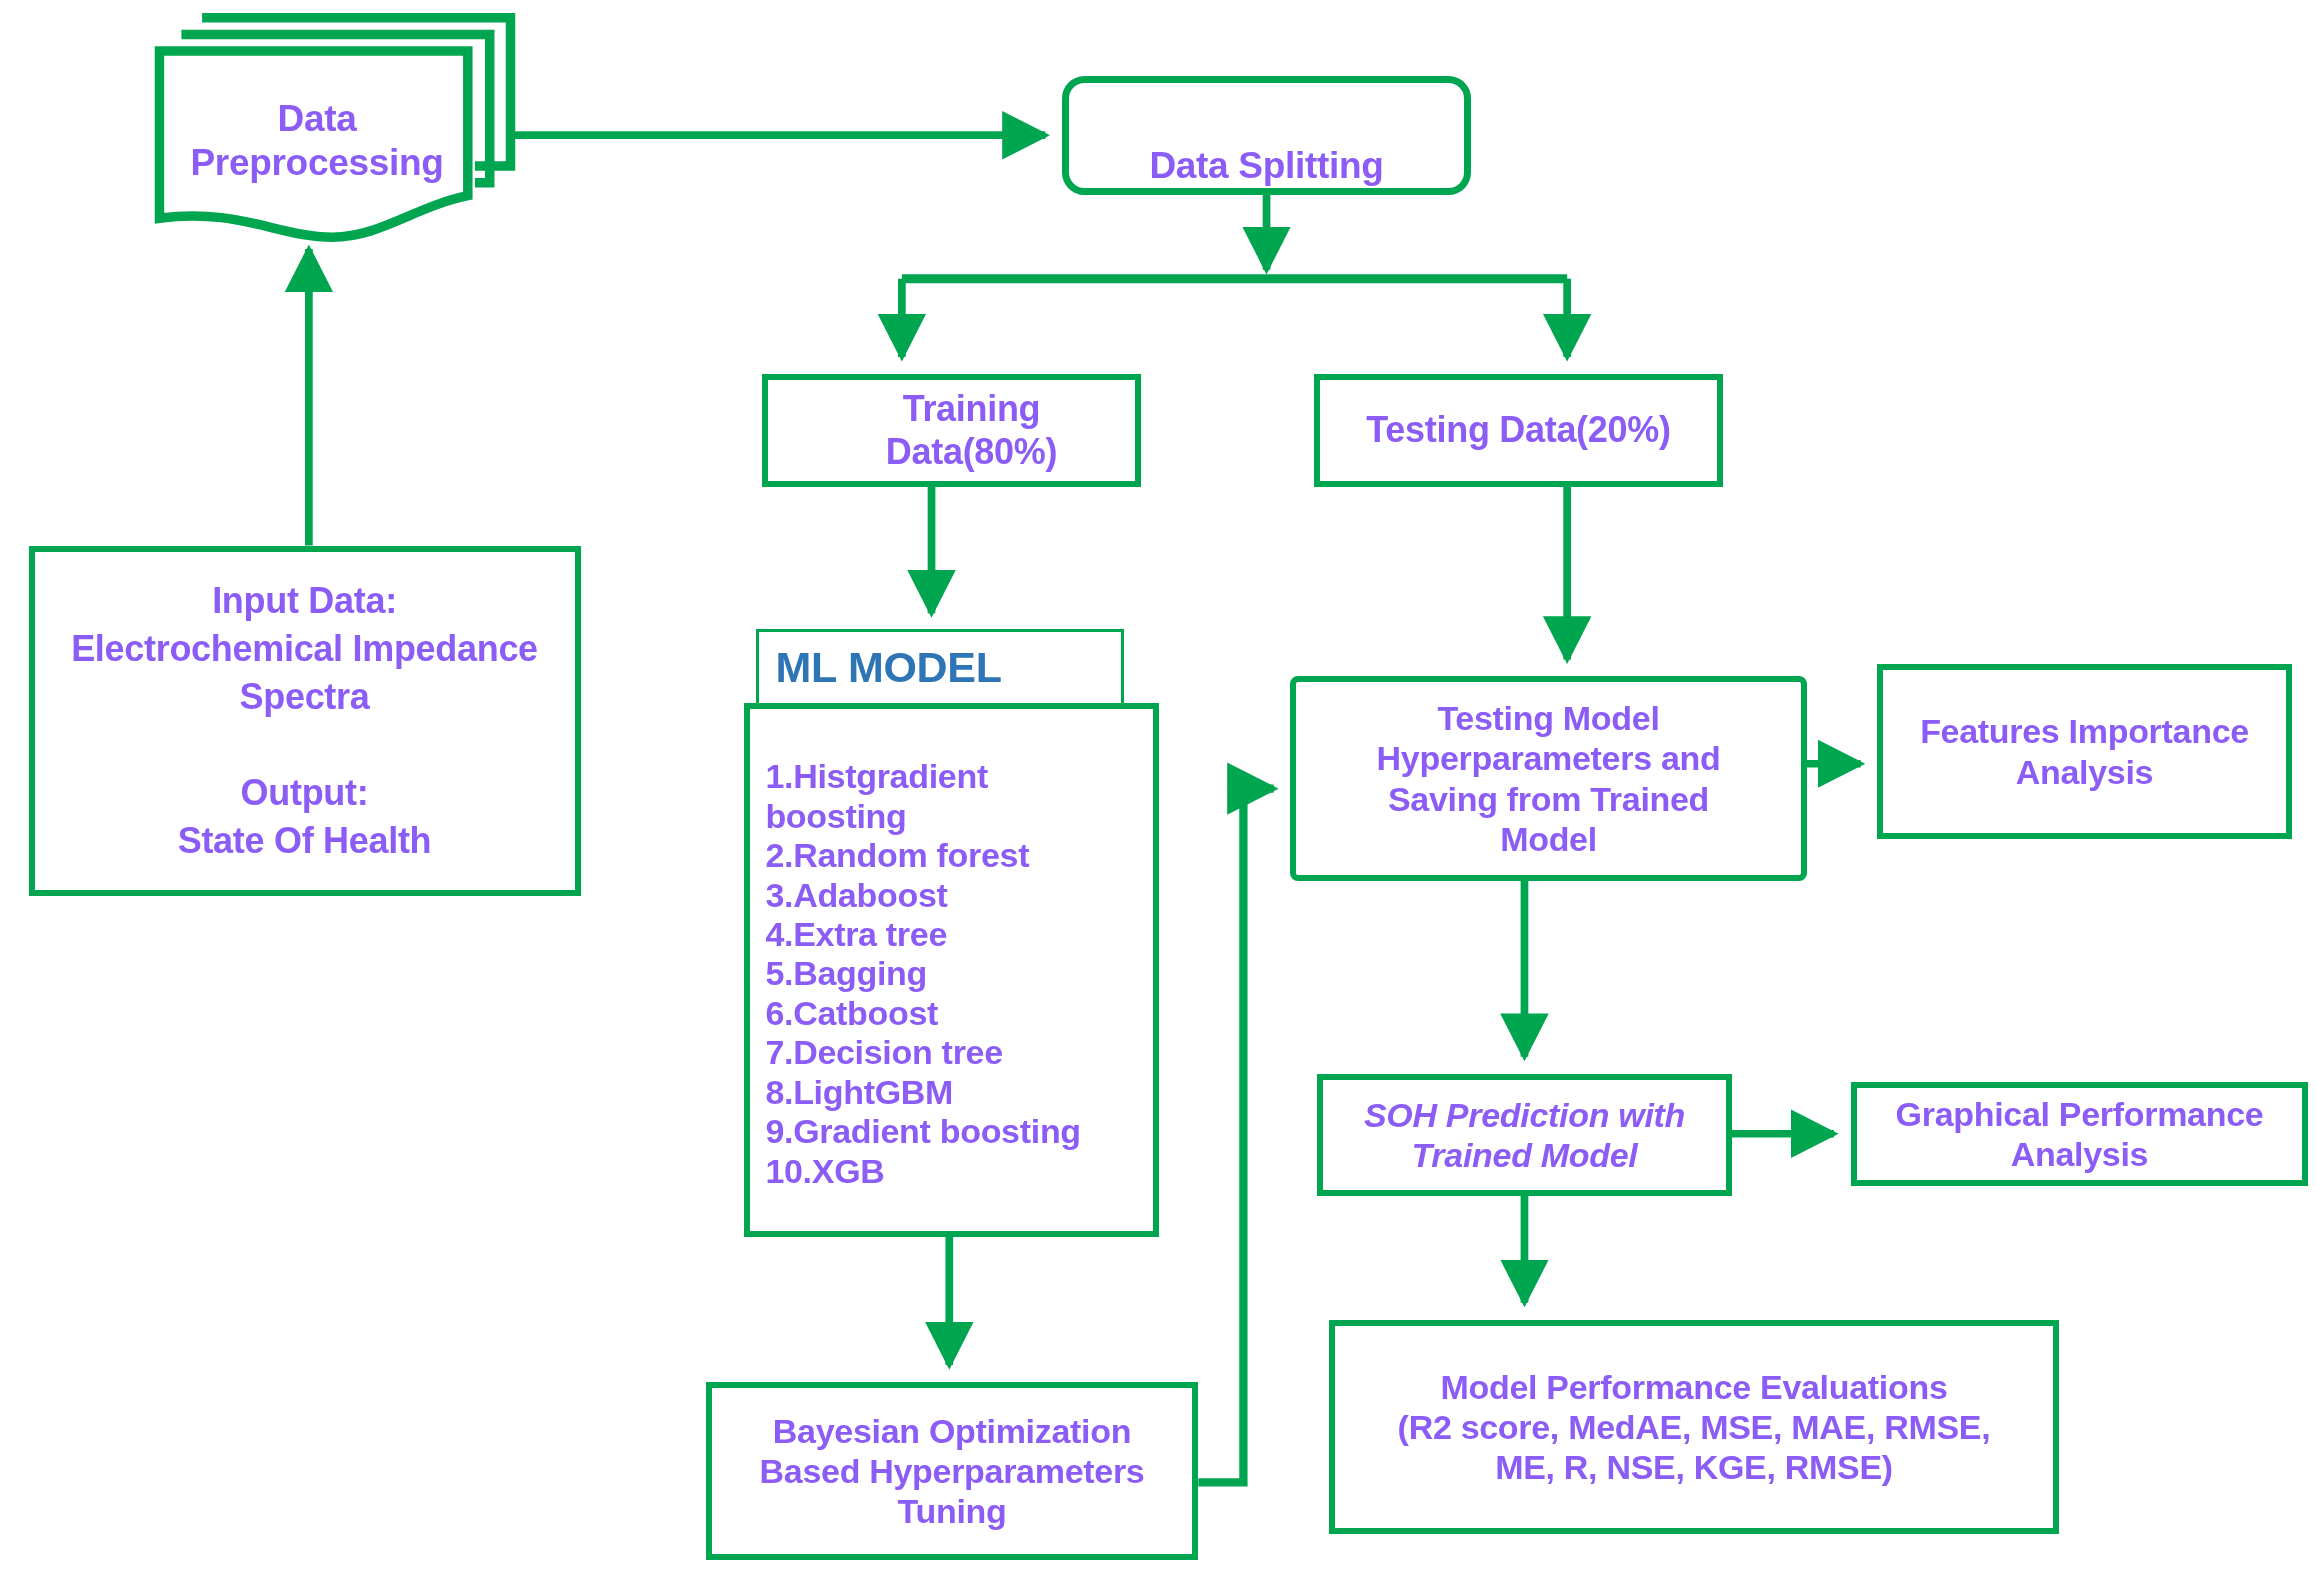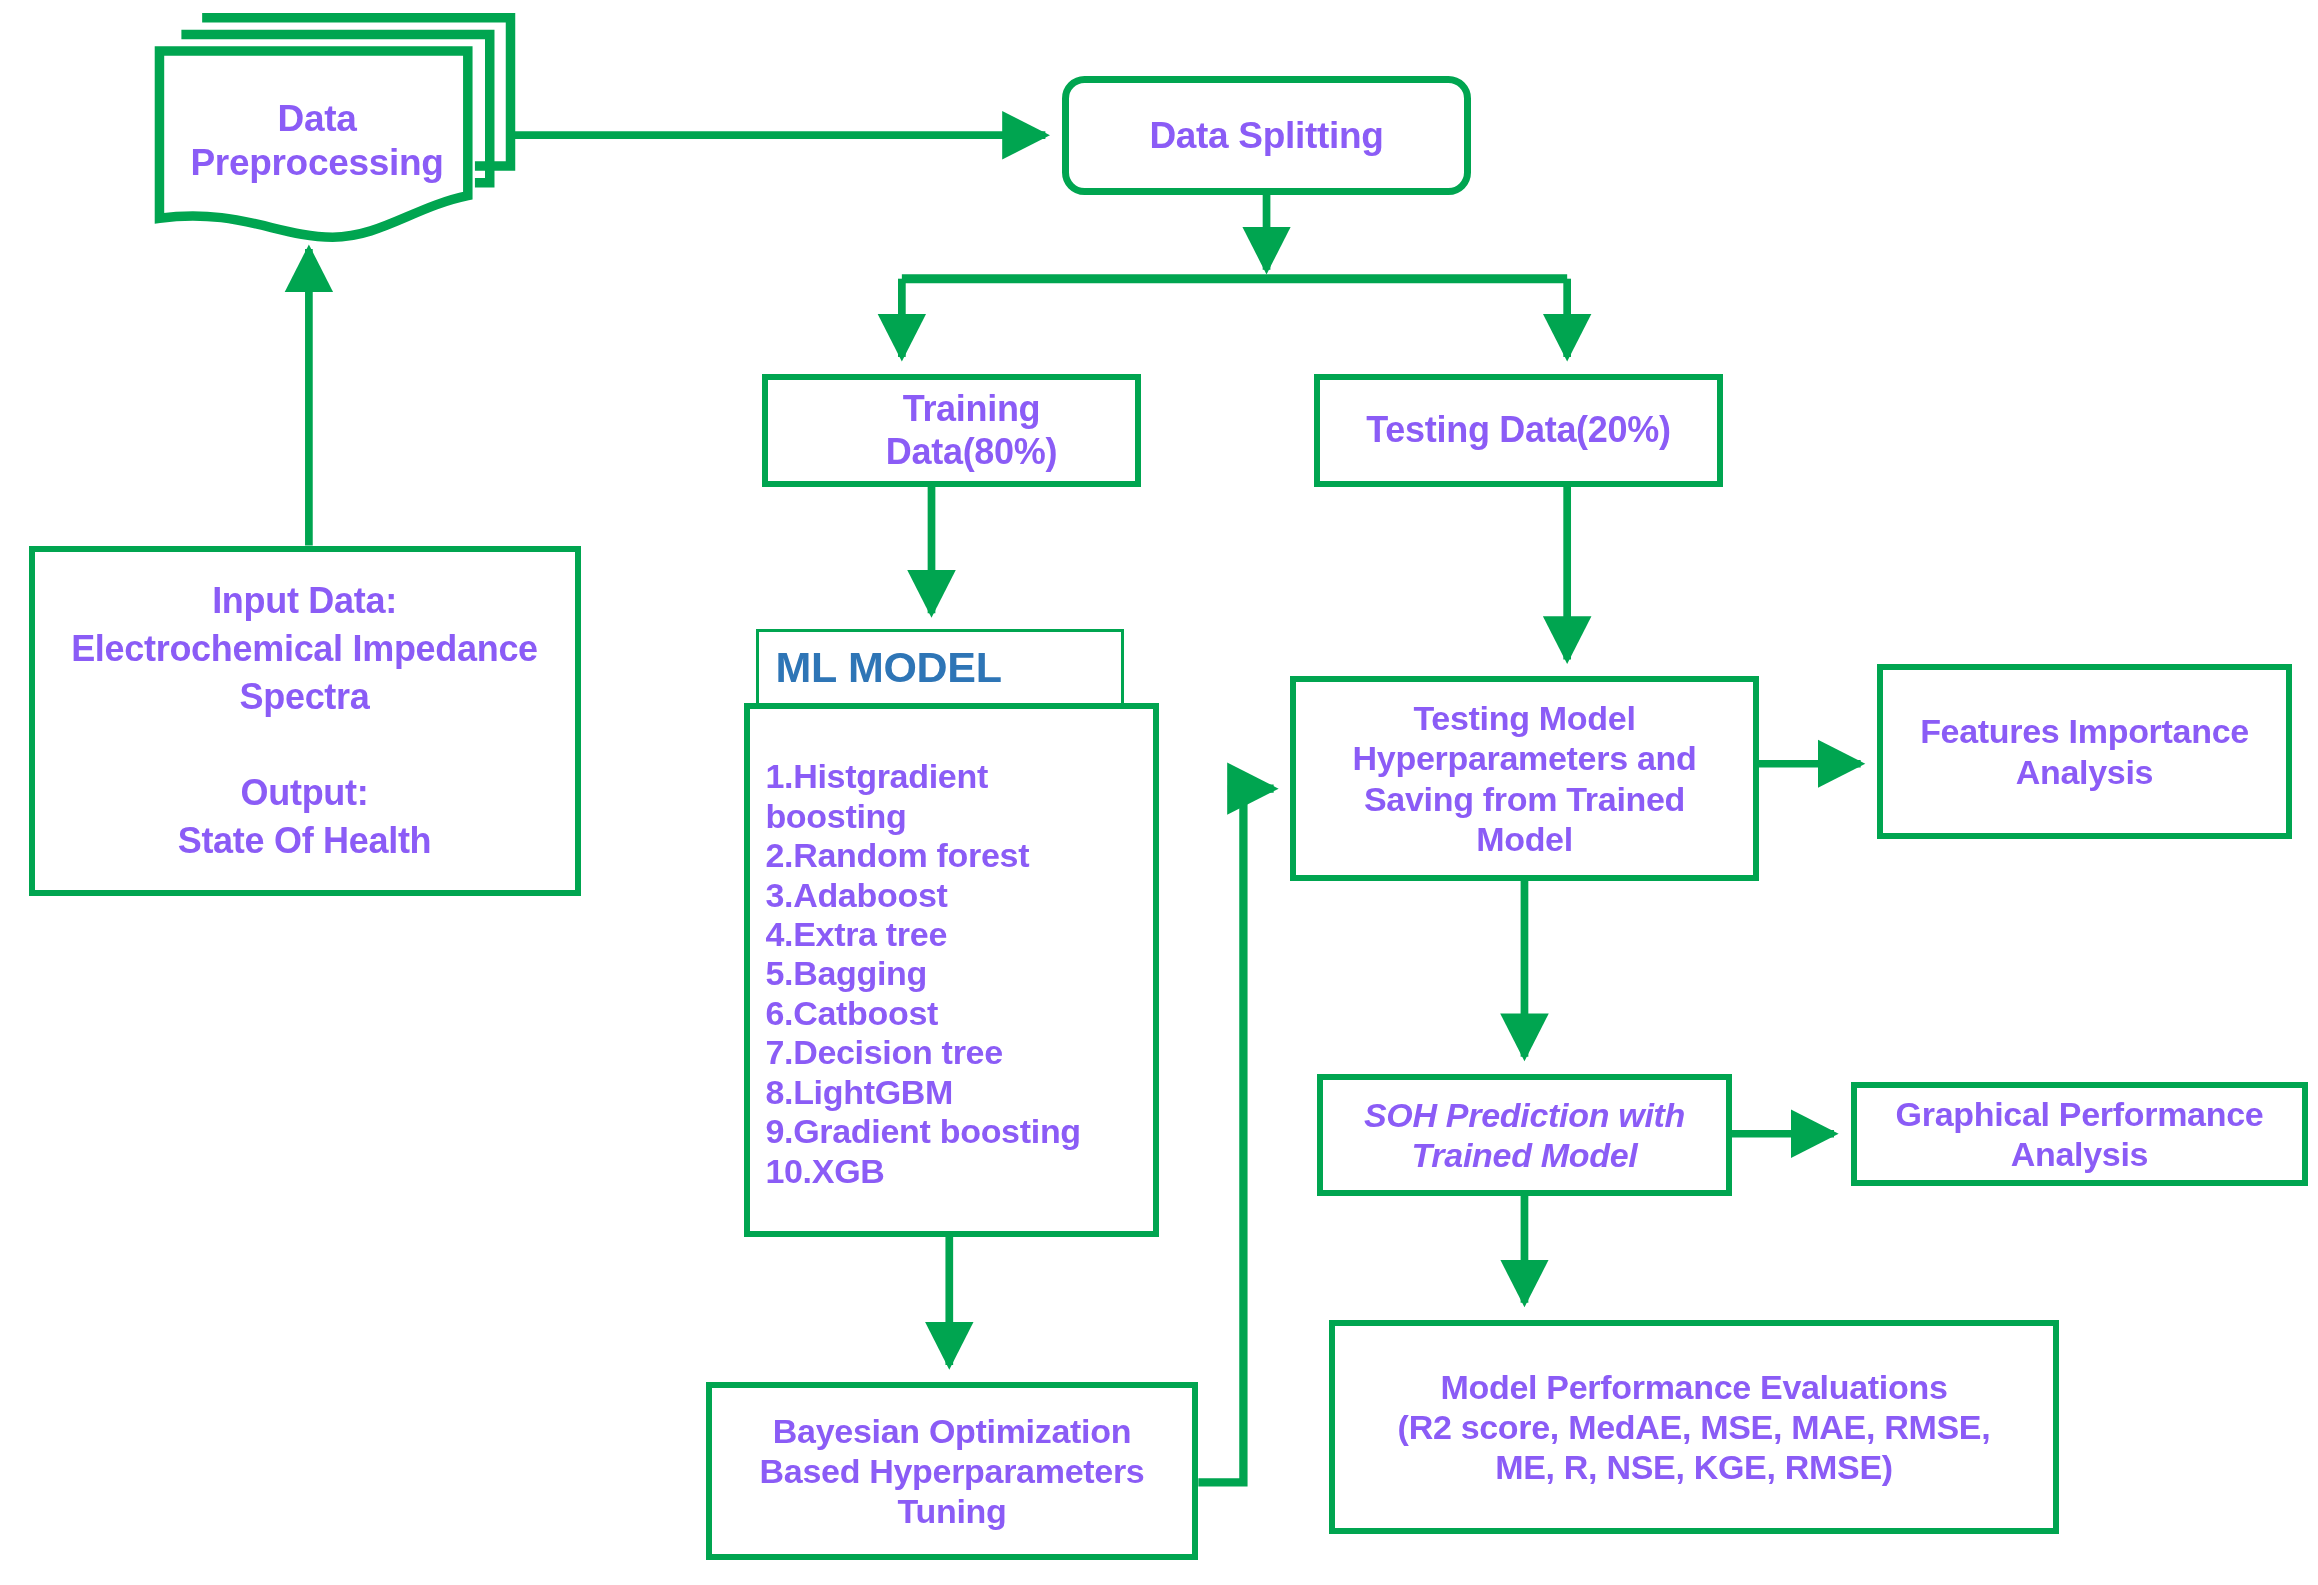--- a/index.html
+++ b/index.html
@@ -35,20 +35,21 @@
     font-weight: bold;
     line-height: 1.18;
     letter-spacing: -0.3px;
   }
   .rect {
     border: 6px solid #00A550;
   }
   .rounded {
     border: 7.1px solid #00A550;
     border-radius: 22.5px;
+    align-items: flex-end;
   }
   .node .txt {
     width: 100%;
     padding: 0 8.3px;
     white-space: pre-line;
   }
   
   #n-doc {
     left: 159px; top: 51px; width: 316px; height: 172px;
     font-size: 37px;
@@ -94,22 +95,23 @@
     align-items: center;
     z-index: 3;
   }
   #n-mllist .txt {
     text-align: left;
     padding: 8.3px 0 0 15.4px;
     line-height: 1.16;
   }
 
   #n-testing {
-    left: 1290px; top: 676px; width: 469px; height: 205px;
-    font-size: 34px;
+    left: 1290px; top: 676px; width: 517px; height: 205px;
+    font-size: 34px;
+    border-radius: 8px;
   }
   #n-feat {
     left: 1877px; top: 664px; width: 415px; height: 175px;
     font-size: 34px;
   }
   #n-soh {
     left: 1317px; top: 1074px; width: 415px; height: 122px;
     font-size: 34px;
     font-style: italic;
   }

